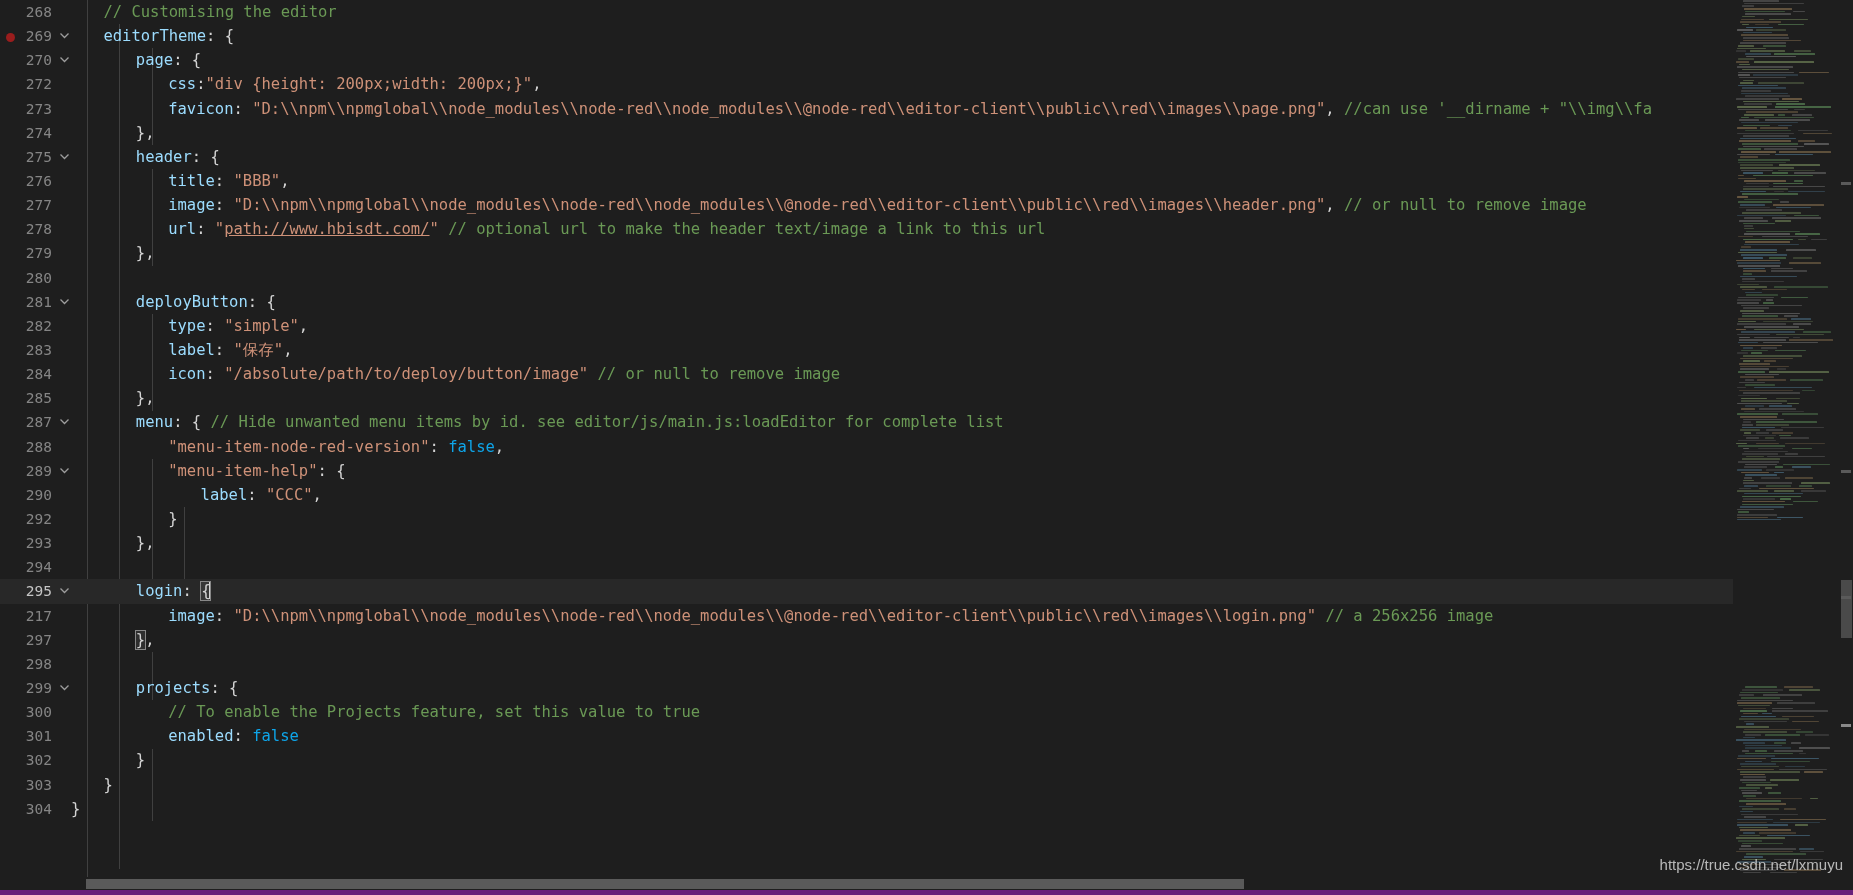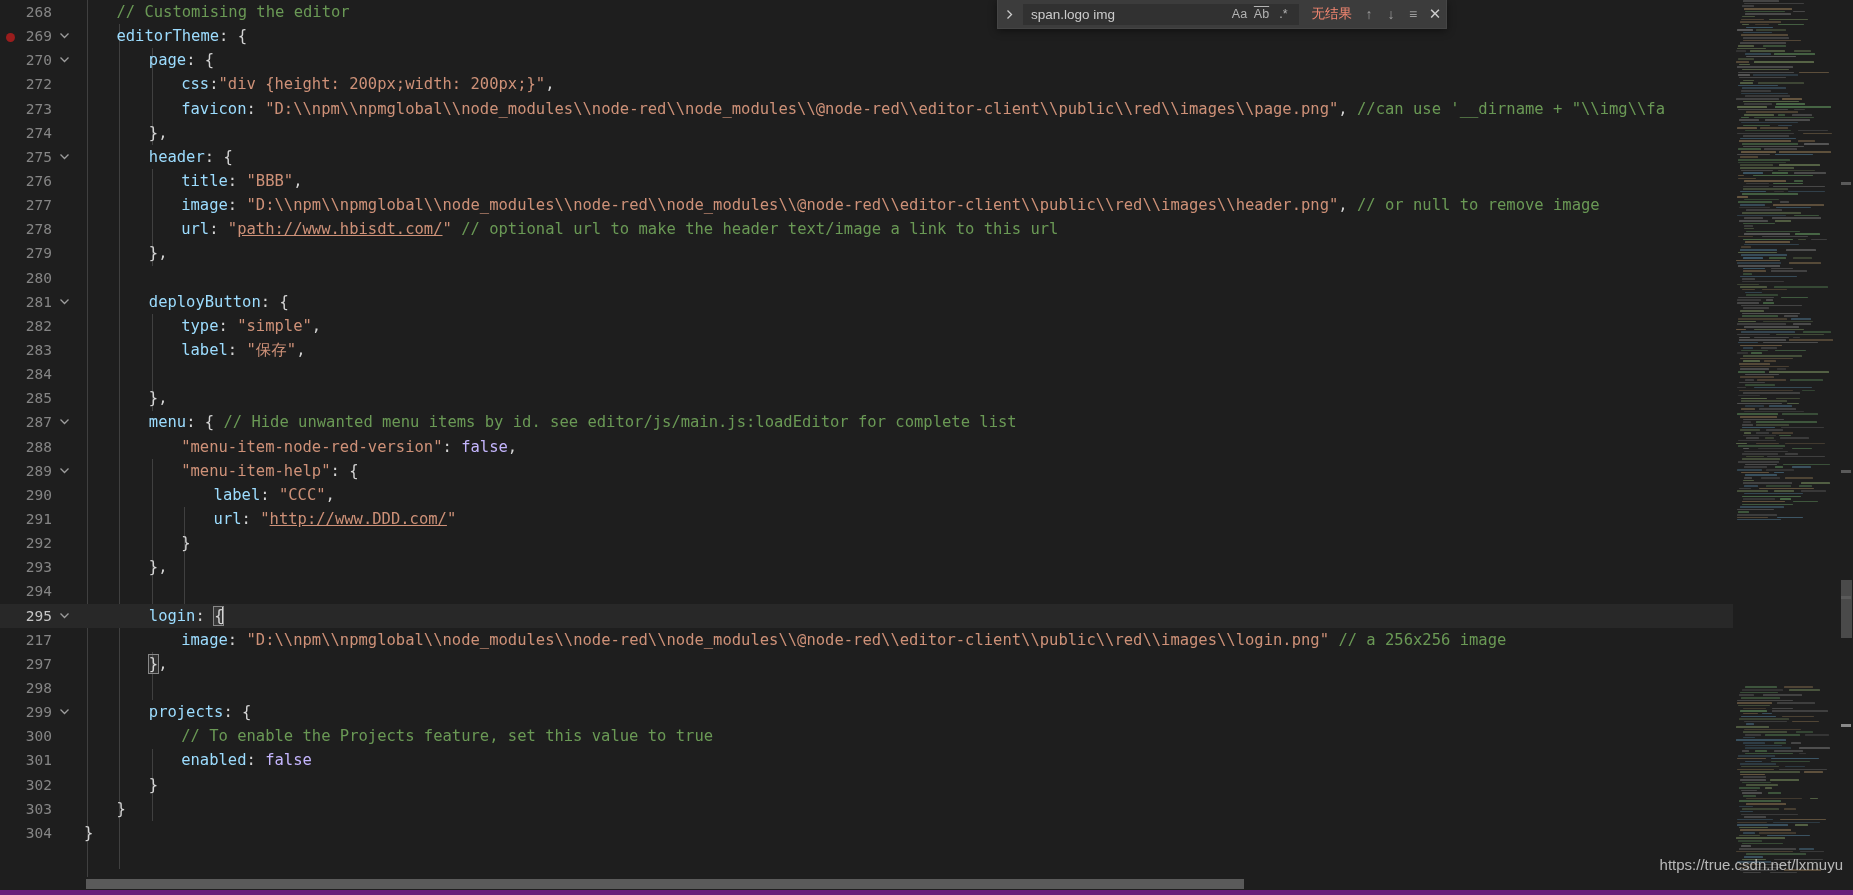--- a/index.html
+++ b/index.html
@@ -47,34 +47,34 @@
     position: absolute; left: 6px; top: 8.5px;
     width: 9px; height: 9px; border-radius: 50%;
     background: #9a1d1d;
   }
   .fold {
     position: absolute; left: 55px; top: 0;
     width: 18px; text-align: center;
     color: #919191; font-size: 12px;
   }
   .code {
-    position: absolute; left: 84px; top: 0;
+    position: absolute; left: 71px; top: 0;
     white-space: pre;
   }
 
   
   .guides { position: absolute; left: 0; top: 0; width: 1733px; height: 877px; z-index: 0; pointer-events: none; }
   .guide { position: absolute; width: 1px; background: #404040; }
 
   
   .cmt { color: #6a9955; }
   .key { color: #9cdcfe; }
   .str { color: #ce9178; }
   .pun { color: #d4d4d4; }
-  .bool { color: #c4b5fd; }
+  .bool { color: #0ea5e9; }
   .lnk { color: #ce9178; text-decoration: underline; }
   .brk { color: #d4d4d4; }
   .bracket-match {
     outline: 1px solid #888; background: rgba(100,100,100,0.25);
   }
   .cursor {
     display: inline-block; width: 2px; height: 18px;
     background: #d4d4d4; vertical-align: -3px; margin-left: -1px;
   }
 
@@ -208,31 +208,30 @@
         <div class="row"><span class="ln">276</span><span class="code" style="padding-left: 97.2px;"><span class="key">title</span><span class="pun">: </span><span class="str">"BBB"</span><span class="pun">,</span></span></div>
         <div class="row"><span class="ln">277</span><span class="code" style="padding-left: 97.2px;"><span class="key">image</span><span class="pun">: </span><span class="str">"D:\\npm\\npmglobal\\node_modules\\node-red\\node_modules\\@node-red\\editor-client\\public\\red\\images\\header.png"</span><span class="pun">, </span><span class="cmt">// or null to remove image</span></span></div>
         <div class="row"><span class="ln">278</span><span class="code" style="padding-left: 97.2px;"><span class="key">url</span><span class="pun">: </span><span class="str">"</span><span class="lnk">path://www.hbisdt.com/</span><span class="str">"</span><span class="pun"> </span><span class="cmt">// optional url to make the header text/image a link to this url</span></span></div>
         <div class="row"><span class="ln">279</span><span class="code" style="padding-left: 64.8px;"><span class="pun">},</span></span></div>
         <div class="row"><span class="ln">280</span><span class="code" style="padding-left: 0px;"></span></div>
         <div class="row"><span class="ln">281</span><span class="fold"><svg width="13" height="13" viewBox="0 0 13 13" style="vertical-align:-2px">
               <path d="M2.5 4.5 L6.5 8.5 L10.5 4.5" stroke="#9d9d9d" stroke-width="1.25" fill="none"></path>
             </svg></span><span class="code" style="padding-left: 64.8px;"><span class="key">deployButton</span><span class="pun">: {</span></span></div>
         <div class="row"><span class="ln">282</span><span class="code" style="padding-left: 97.2px;"><span class="key">type</span><span class="pun">: </span><span class="str">"simple"</span><span class="pun">,</span></span></div>
         <div class="row"><span class="ln">283</span><span class="code" style="padding-left: 97.2px;"><span class="key">label</span><span class="pun">: </span><span class="str">"保存"</span><span class="pun">,</span></span></div>
-        <div class="row"><span class="ln">284</span></div>
+        <div class="row"><span class="ln">284</span><span class="code" style="padding-left: 97.2px;"><span class="key">icon</span><span class="pun">: </span><span class="str">"/absolute/path/to/deploy/button/image"</span><span class="pun"> </span><span class="cmt">// or null to remove image</span></span></div>
         <div class="row"><span class="ln">285</span><span class="code" style="padding-left: 64.8px;"><span class="pun">},</span></span></div>
         <div class="row"><span class="ln">287</span><span class="fold"><svg width="13" height="13" viewBox="0 0 13 13" style="vertical-align:-2px">
               <path d="M2.5 4.5 L6.5 8.5 L10.5 4.5" stroke="#9d9d9d" stroke-width="1.25" fill="none"></path>
             </svg></span><span class="code" style="padding-left: 64.8px;"><span class="key">menu</span><span class="pun">: { </span><span class="cmt">// Hide unwanted menu items by id. see editor/js/main.js:loadEditor for complete list</span></span></div>
         <div class="row"><span class="ln">288</span><span class="code" style="padding-left: 97.2px;"><span class="str">"menu-item-node-red-version"</span><span class="pun">: </span><span class="bool">false</span><span class="pun">,</span></span></div>
         <div class="row"><span class="ln">289</span><span class="fold"><svg width="13" height="13" viewBox="0 0 13 13" style="vertical-align:-2px">
               <path d="M2.5 4.5 L6.5 8.5 L10.5 4.5" stroke="#9d9d9d" stroke-width="1.25" fill="none"></path>
             </svg></span><span class="code" style="padding-left: 97.2px;"><span class="str">"menu-item-help"</span><span class="pun">: {</span></span></div>
         <div class="row"><span class="ln">290</span><span class="code" style="padding-left: 129.6px;"><span class="key">label</span><span class="pun">: </span><span class="str">"CCC"</span><span class="pun">,</span></span></div>
-        <div class="row"><span class="ln">291</span><span class="code" style="padding-left: 129.6px;"><span class="key">url</span><span class="pun">: </span><span class="str">"</span><span class="lnk">http://www.DDD.com/</span><span class="str">"</span></span></div>
         <div class="row"><span class="ln">292</span><span class="code" style="padding-left: 97.2px;"><span class="pun">}</span></span></div>
         <div class="row"><span class="ln">293</span><span class="code" style="padding-left: 64.8px;"><span class="pun">},</span></span></div>
         <div class="row"><span class="ln">294</span><span class="code" style="padding-left: 0px;"></span></div>
         <div class="row active"><span class="ln">295</span><span class="fold"><svg width="13" height="13" viewBox="0 0 13 13" style="vertical-align:-2px">
               <path d="M2.5 4.5 L6.5 8.5 L10.5 4.5" stroke="#9d9d9d" stroke-width="1.25" fill="none"></path>
             </svg></span><span class="code" style="padding-left: 64.8px;"><span class="key">login</span><span class="pun">: </span><span class="brk bracket-match">{</span><span class="cursor"></span></span></div>
         <div class="row"><span class="ln">217</span><span class="code" style="padding-left: 97.2px;"><span class="key">image</span><span class="pun">: </span><span class="str">"D:\\npm\\npmglobal\\node_modules\\node-red\\node_modules\\@node-red\\editor-client\\public\\red\\images\\login.png"</span><span class="pun"> </span><span class="cmt">// a 256x256 image</span></span></div>
         <div class="row"><span class="ln">297</span><span class="code" style="padding-left: 64.8px;"><span class="brk bracket-match">}</span><span class="pun">,</span></span></div>
         <div class="row"><span class="ln">298</span><span class="code" style="padding-left: 0px;"></span></div>
         <div class="row"><span class="ln">299</span><span class="fold"><svg width="13" height="13" viewBox="0 0 13 13" style="vertical-align:-2px">
@@ -775,38 +774,20 @@
         <div class="mm-line" style="left: 36.8248px; top: 871.85px; width: 27.3441px; background: rgb(74, 74, 74); opacity: 0.75;"></div>
         <div style="position: absolute; left: 0px; top: 520px; width: 103px; height: 165px; background: rgb(30, 30, 30);"></div>
       </div>
   </div>
 
   <div class="vscroll-track"></div>
   <div class="vscroll-thumb"></div>
   <div class="hscroll-track"></div>
   <div class="hscroll-thumb"></div>
 
-  <div class="find-widget">
-    <div class="find-toggle">
-      <svg width="11" height="11" viewBox="0 0 11 11" fill="none" aria-hidden="true">
-        <path d="M3.5 1.5 L7.5 5.5 L3.5 9.5" stroke="#cccccc" stroke-width="1.3" fill="none"></path>
-      </svg>
-    </div>
-    <div class="find-input-box">
-      <input class="find-input" type="text" value="span.logo img" placeholder="查找" style="">
-      <div class="find-opt">Aa</div>
-      <div class="find-opt wholeword">Ab</div>
-      <div class="find-opt">.*</div>
-    </div>
-    <div class="find-status">无结果</div>
-    <div class="find-btn">↑</div>
-    <div class="find-btn">↓</div>
-    <div class="find-btn">≡</div>
-    <div class="find-btn close">✕</div>
-  </div>
 
   <div class="watermark">https://true.csdn.net/lxmuyu</div>
 
   <div class="statusbar"></div>
 <div class="overview-dot" style="left: 1841px; top: 182px; background: rgb(90, 90, 90);"></div>
     <div class="overview-dot" style="left: 1841px; top: 470px; background: rgb(90, 90, 90);"></div>
     <div class="overview-dot" style="left: 1841px; top: 596px; background: rgb(90, 90, 90);"></div>
     <div class="overview-dot" style="left: 1841px; top: 724px; background: rgb(138, 138, 138);"></div>
   </div>
 

